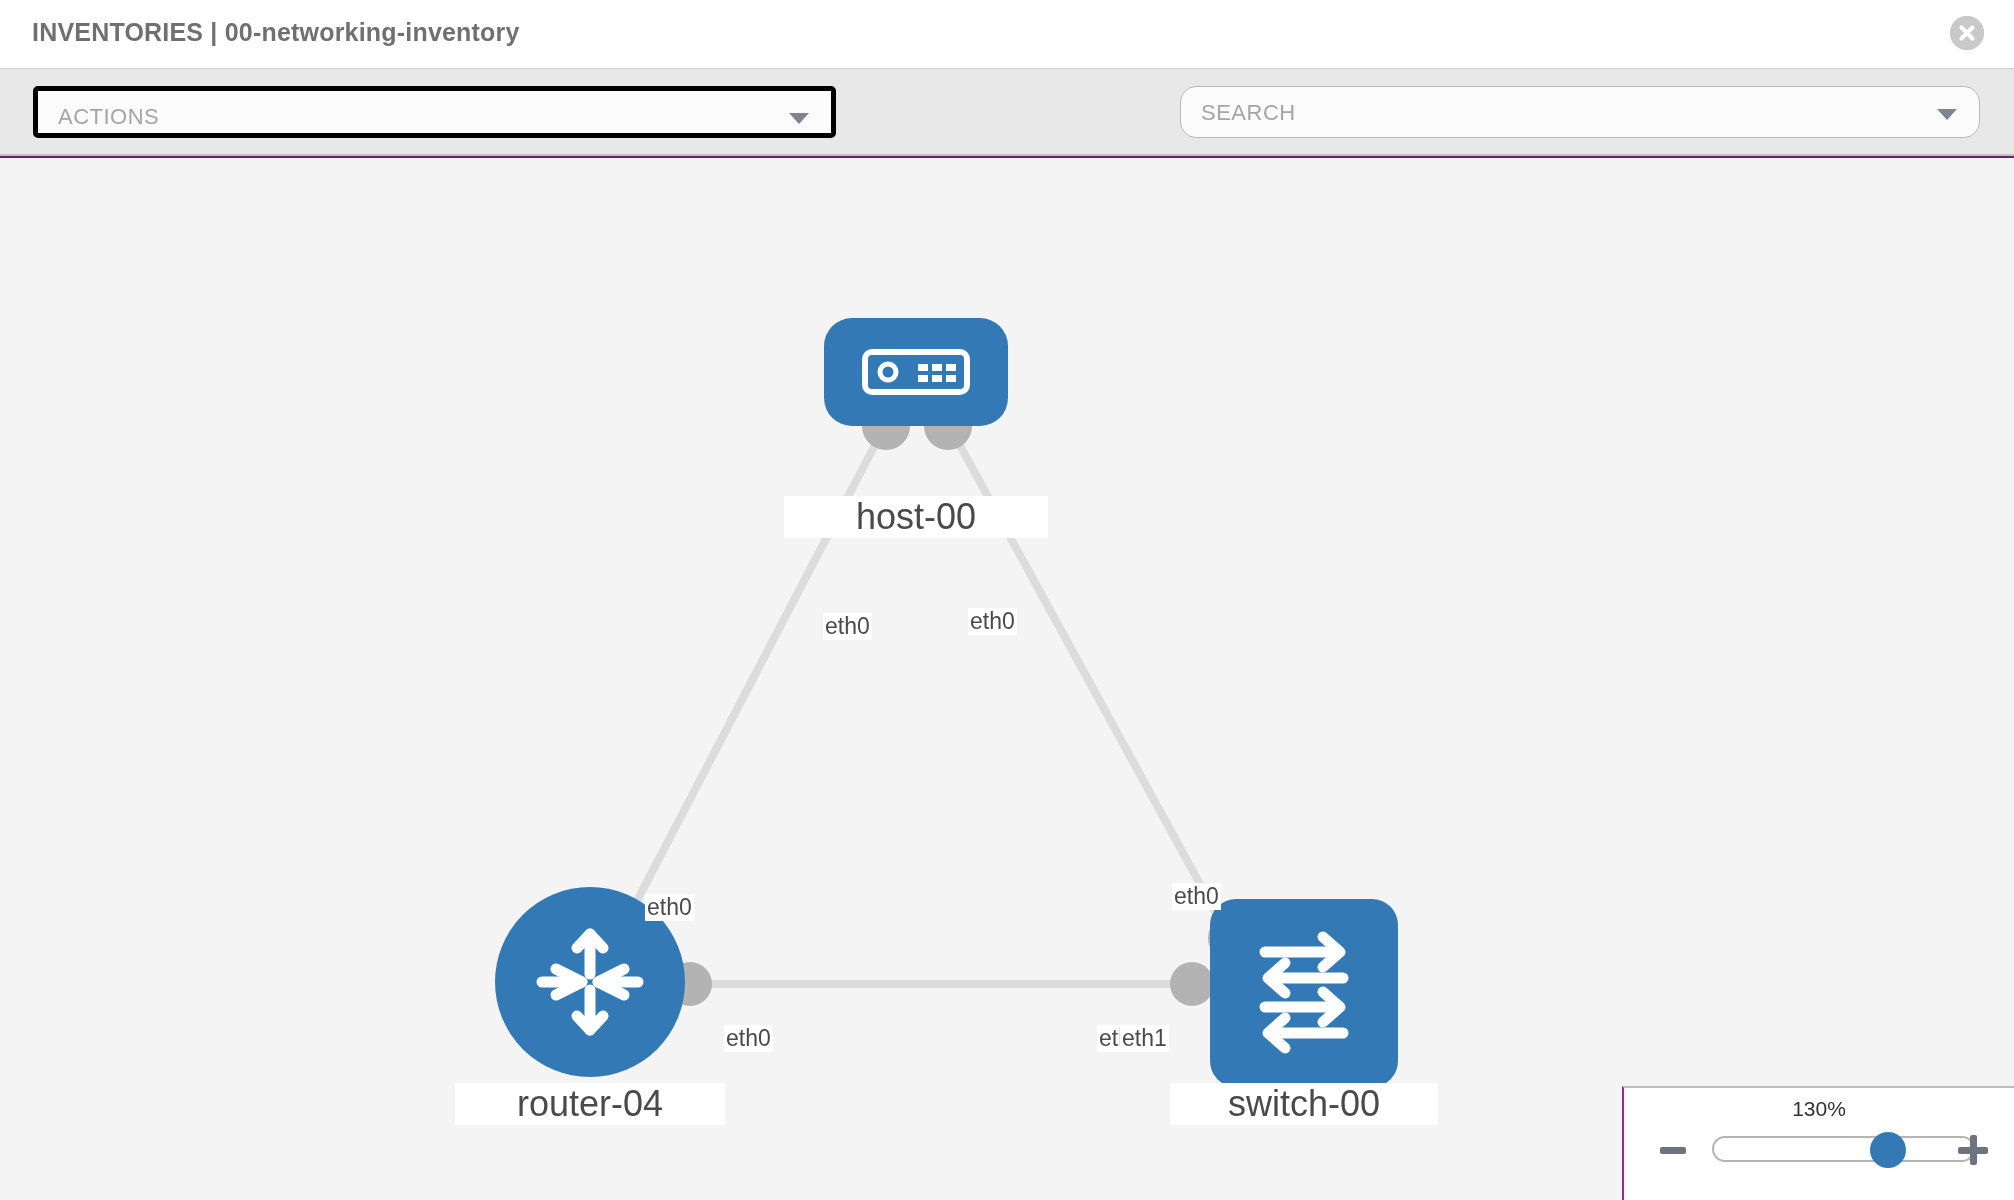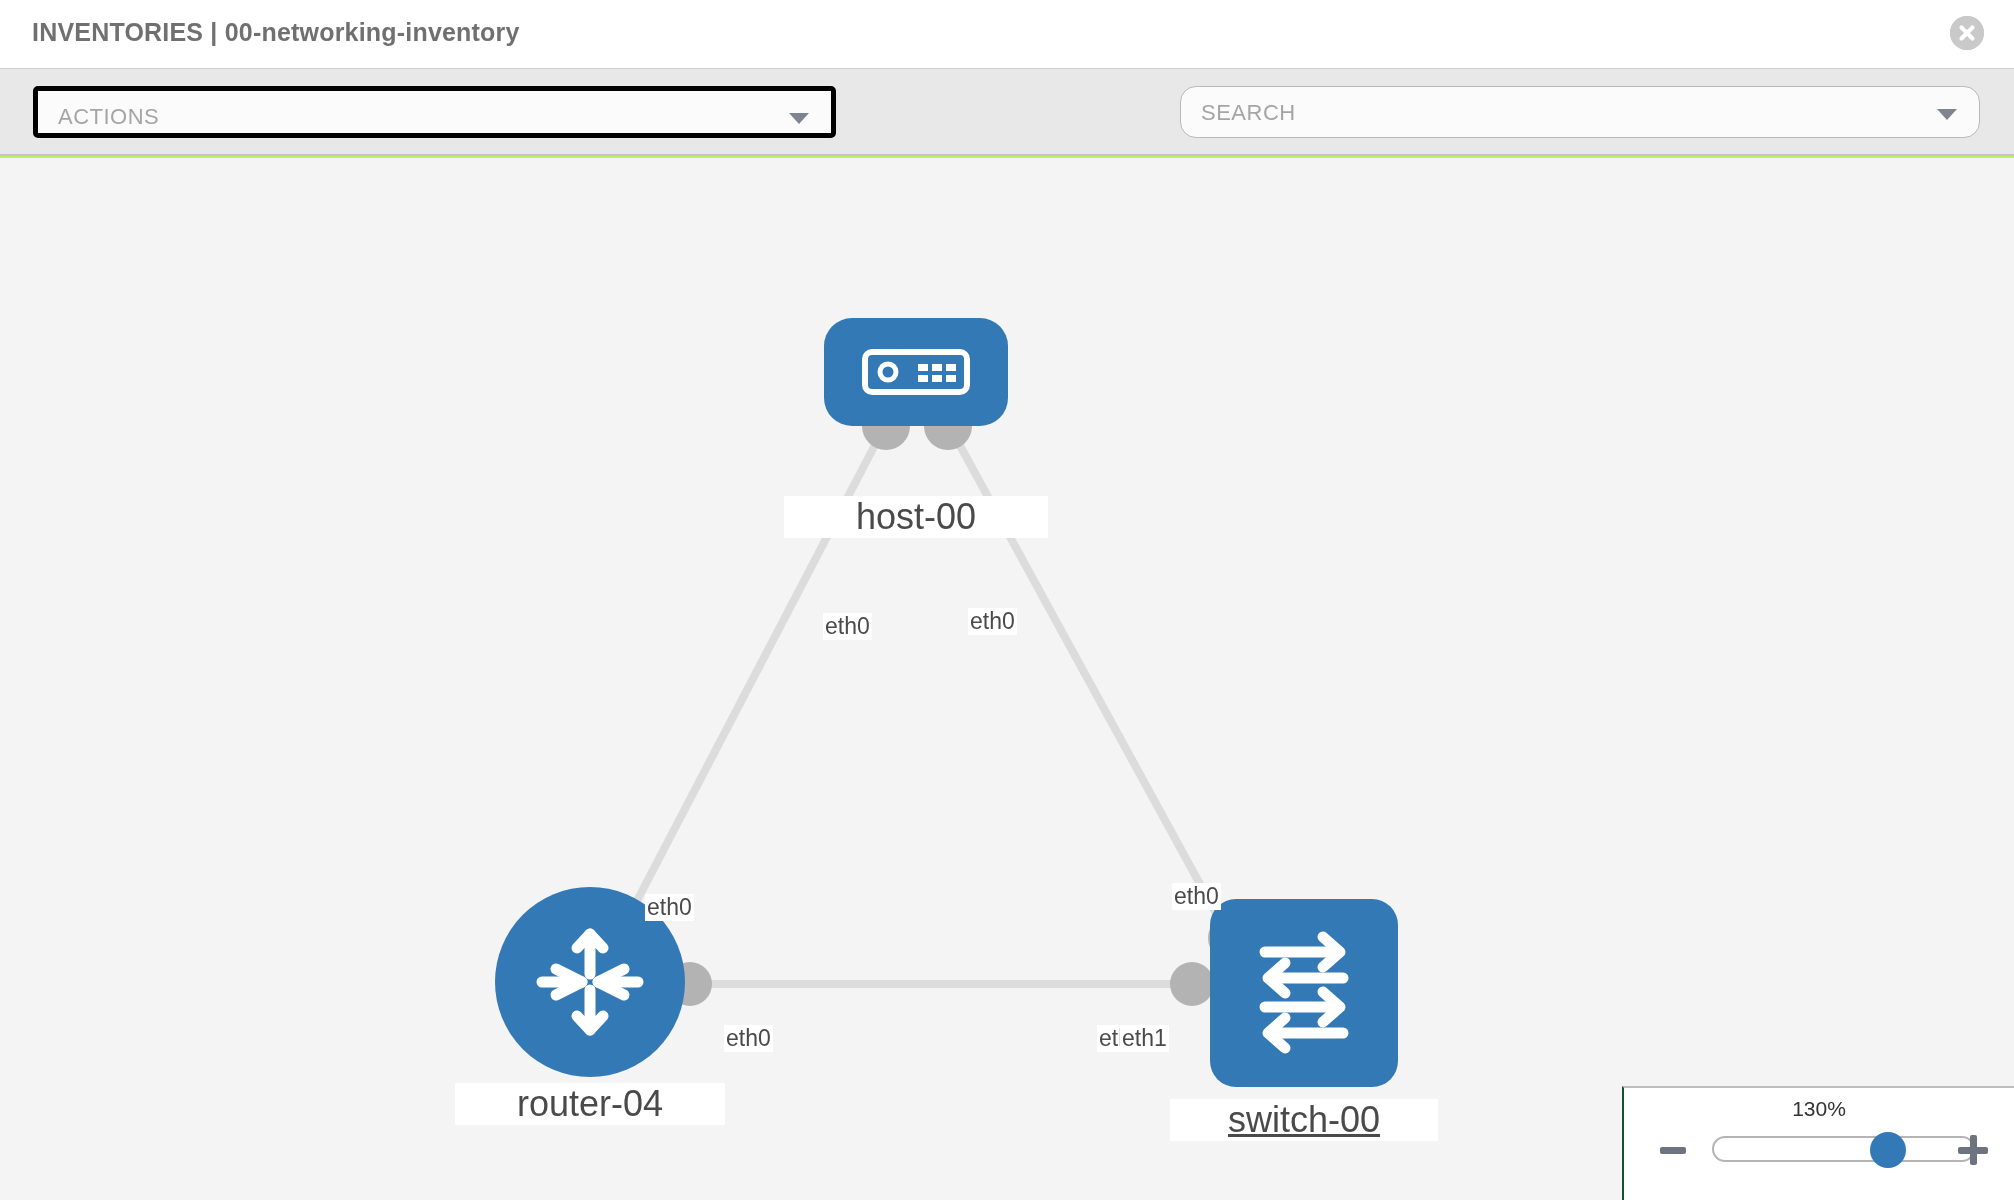--- a/index.html
+++ b/index.html
@@ -3,21 +3,21 @@
 <meta charset="utf-8">
 <style>
   * { box-sizing: border-box; }
   html, body {
     margin: 0; padding: 0;
     width: 2014px; height: 1200px;
     background: #ffffff;
     font-family: "Liberation Sans", sans-serif;
     overflow: hidden;
   }
-  #app { position: relative; width: 2014px; height: 1200px; background: #bef264; }
+  #app { position: relative; width: 2014px; height: 1200px; background: #701a75; }
 
   
   .header {
     position: absolute; left: 0; top: 0; width: 2014px; height: 68px;
     background: #ffffff;
   }
   .header-title {
     position: absolute; left: 32px; top: 18px;
     font-size: 25px; font-weight: bold; color: #707070;
     letter-spacing: 0.2px; white-space: nowrap;
@@ -101,21 +101,21 @@
     background: #ffffff;
     white-space: nowrap; padding: 0 2px;
   }
 
   
   .zoom-panel {
     position: absolute; left: 1622px; top: 1086px;
     width: 392px; height: 114px;
     background: #ffffff;
     border-top: 2px solid #bdbdbd;
-    border-left: 2px solid #14532d;
+    border-left: 2px solid #a21caf;
   }
   .zoom-value {
     position: absolute; left: 0; right: 0; top: 9px;
     text-align: center; font-size: 21px; color: #333333;
   }
   .zoom-minus {
     position: absolute; left: 36px; top: 59px;
     width: 26px; height: 7px; border-radius: 2px;
     background: #6d7480; cursor: pointer;
   }
@@ -244,21 +244,21 @@
               <path d="M84 9 L101 24 L84 39"></path>
             <path d="M104 50 H30"></path>
               <path d="M46 35 L29 50 L46 65"></path>
             <path d="M26 79 H100"></path>
               <path d="M84 64 L101 79 L84 94"></path>
             <path d="M104 105 H30"></path>
               <path d="M46 90 L29 105 L46 120"></path>
           </g>
         </svg>
       </div>
-      <div class="node-label" style="left:-40px; top:200px; width:268px;text-decoration:underline;">switch-00</div>
+      <div class="node-label" style="left:-40px; top:184px; width:268px;">switch-00</div>
     </div>
 
     <div class="iface-label" style="left:823px; top:455px;">eth0</div>
     <div class="iface-label" style="left:968px; top:450px;">eth0</div>
     <div class="iface-label" style="left:645px; top:736px;">eth0</div>
     <div class="iface-label" style="left:1172px; top:725px;">eth0</div>
     <div class="iface-label" style="left:724px; top:867px;">eth0</div>
     <div class="iface-label" style="left:1097px; top:867px;">eth0</div>
     <div class="iface-label" style="left:1120px; top:867px;">eth1</div>
   </div>

